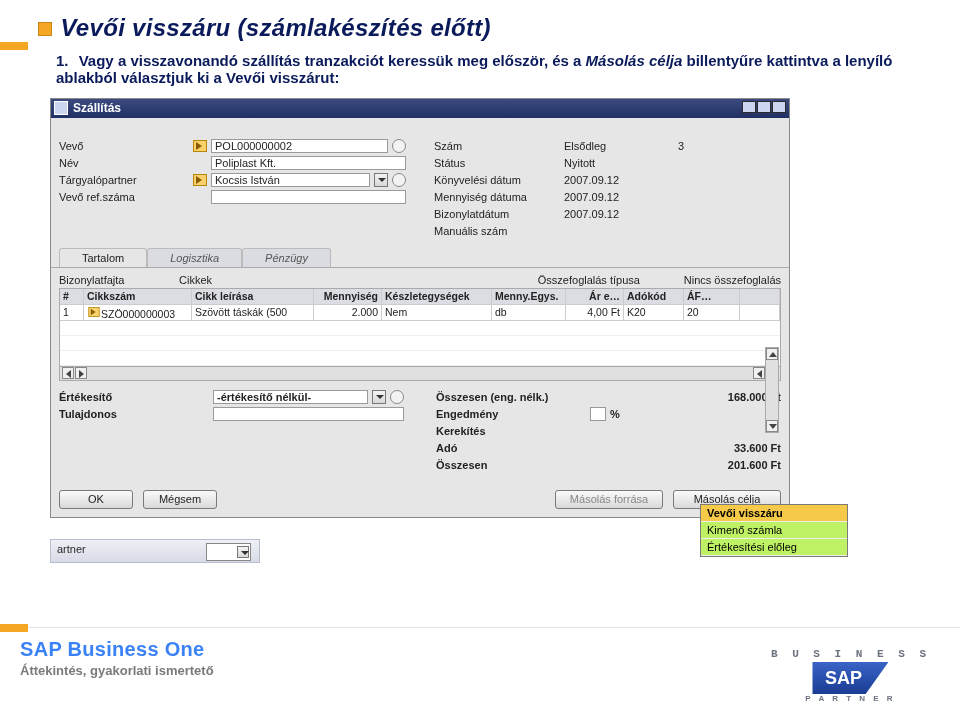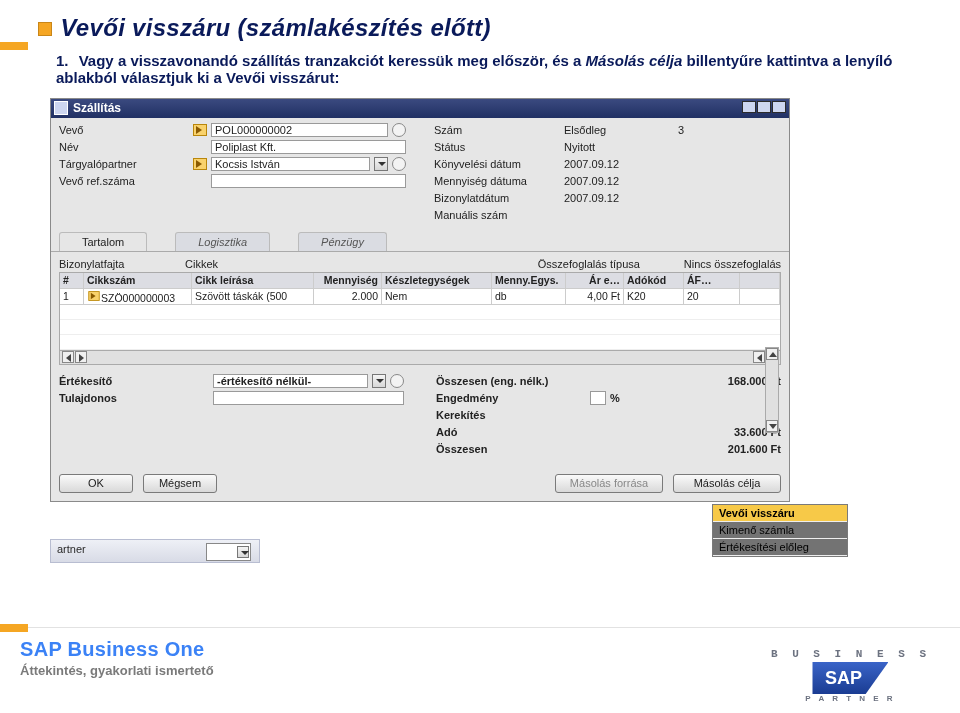--- a/index.html
+++ b/index.html
@@ -83,20 +83,21 @@
     background: #cdd6f0;
     border: 1px solid #2b2b2b;
     display: inline-block;
   }
 
   .form-area {
     background: #e6e6e6;
     display: flex;
     padding: 4px 8px 6px 8px;
     gap: 28px;
+    margin-top: 16px;
   }
   .form-col { flex: 1; }
   .frow {
     display: flex;
     align-items: center;
     height: 16px;
     gap: 4px;
     margin-bottom: 1px;
   }
   .flabel { width: 130px; color: #222; font-size: 11px; }
@@ -147,21 +148,20 @@
     border:1px solid #888; background:#f3f3f3;
     display:inline-block;
   }
 
   
   .tabs {
     display:flex;
     background:#e6e6e6;
     border-bottom: 1px solid #aaa;
     padding: 2px 8px 0 8px;
-    gap: 28px;
   }
   .tab {
     padding: 3px 22px 3px 22px;
     font-size: 11px;
     color: #555;
     font-style: italic;
     border: 1px solid #bbb;
     border-bottom: none;
     background: #dadce2;
     border-radius: 3px 3px 0 0;
@@ -251,23 +251,23 @@
     color:#222;
   }
   .btn.disabled { color:#888; }
   .btn.wide{ min-width:108px; padding:0 6px; }
   .btn-spacer{flex:1;}
 
   .dropdown-menu{
     position:absolute;
     right: 112px;
     bottom: 156px;
-    width: 136px;
+    width: 148px;
     border:1px solid #7a7a7a;
-    background:#737373;
+    background:#bef264;
     font-size:11px;
     z-index:3;
   }
   .dropdown-menu .dm-item{
     padding:2px 6px;
     border-bottom:1px solid #eee;
   }
   .dropdown-menu .dm-item.selected{
     background:#f7c948;
     font-weight:bold;
@@ -432,21 +432,21 @@
     </div>
   </div>
 
   <div class="tabs">
     <div class="tab active">Tartalom</div>
     <div class="tab">Logisztika</div>
     <div class="tab">Pénzügy</div>
   </div>
 
   <div class="mid-row">
-    <div style="display:flex;align-items:center;gap:6px;">
+    <div style="display:flex;align-items:center;">
       <span class="flabel">Bizonylatfajta</span>
       <span>Cikkek</span>
     </div>
     <div style="flex:1"></div>
     <div style="display:flex;align-items:center;gap:6px;">
       <span class="flabel" style="width:140px">Összefoglalás típusa</span>
       <span>Nincs összefoglalás</span>
     </div>
   </div>
 

